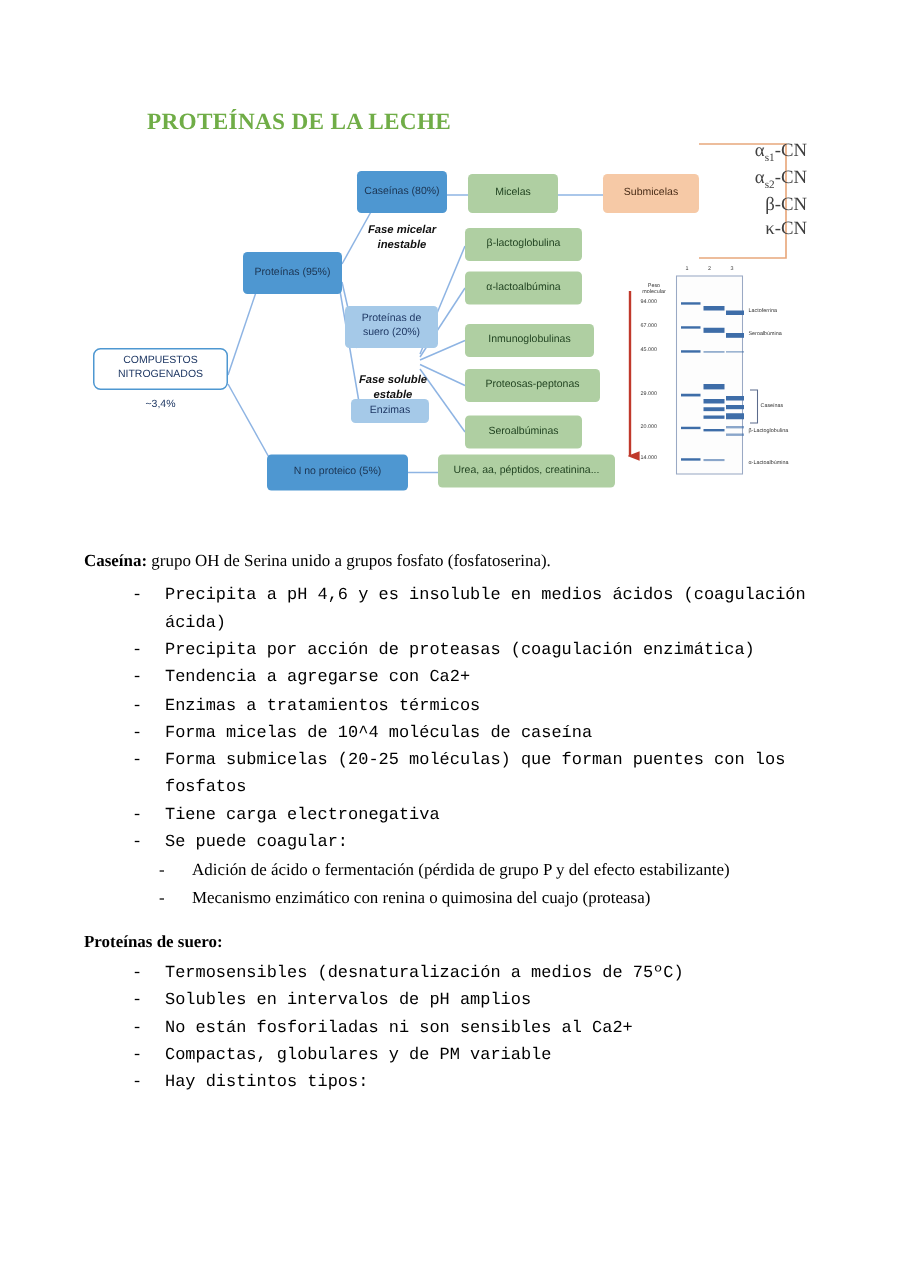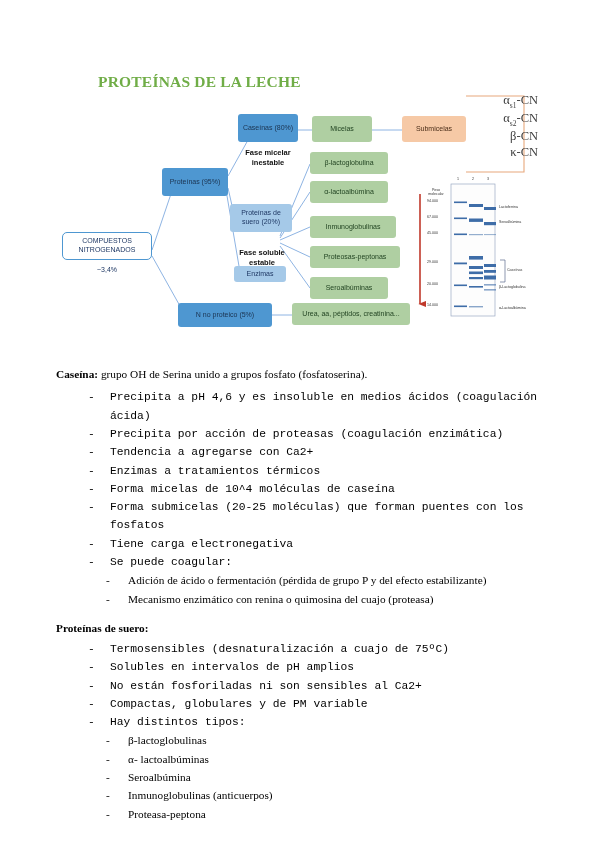--- a/index.html
+++ b/index.html
@@ -43,20 +43,21 @@
   .n-green  { background:#AFCFA2; color:#224422; }
   .n-orange { background:#F6C9A6; color:#4a2d18; }
   .n-white  { background:#ffffff; border:1.2px solid #4E97D1; border-radius:5px; color:#1F3864; }
 
   .freelabel {
     position:absolute;
     font-family:"Liberation Sans", sans-serif;
     font-size:7.5px; font-weight:bold;
     color:#111; text-align:center; line-height:1.3;
     z-index:3;
+    font-style:italic;
   }
   .pct {
     position:absolute;
     font-family:"Liberation Sans", sans-serif;
     font-size:7px; color:#1F3864; text-align:center;
     z-index:3;
   }
 
   .cnlist {
     position:absolute; left:474px; top:92px;
@@ -280,29 +281,22 @@
       <li>Se puede coagular:</li>
     </ul>
     <ul class="lvl2">
       <li>Adición de ácido o fermentación (pérdida de grupo P y del efecto estabilizante)</li>
       <li>Mecanismo enzimático con renina o quimosina del cuajo (proteasa)</li>
     </ul>
 
     <p class="h2">Proteínas de suero:</p>
 
     <ul class="lvl1">
-      <li>Termosensibles (desnaturalización a cuajo de 75ºC)</li>
+      <li>Termosensibles (desnaturalización a medios de 75ºC)</li>
       <li>Solubles en intervalos de pH amplios</li>
       <li>No están fosforiladas ni son sensibles al Ca2+</li>
       <li>Compactas, globulares y de PM variable</li>
       <li>Hay distintos tipos:</li>
     </ul>
-    <ul class="lvl2">
-      <li>β-lactoglobulinas</li>
-      <li>α- lactoalbúminas</li>
-      <li>Seroalbúmina</li>
-      <li>Inmunoglobulinas (anticuerpos)</li>
-      <li>Proteasa-peptona</li>
-    </ul>
 
   </div>
 
 </div>
 
 </body></html>

